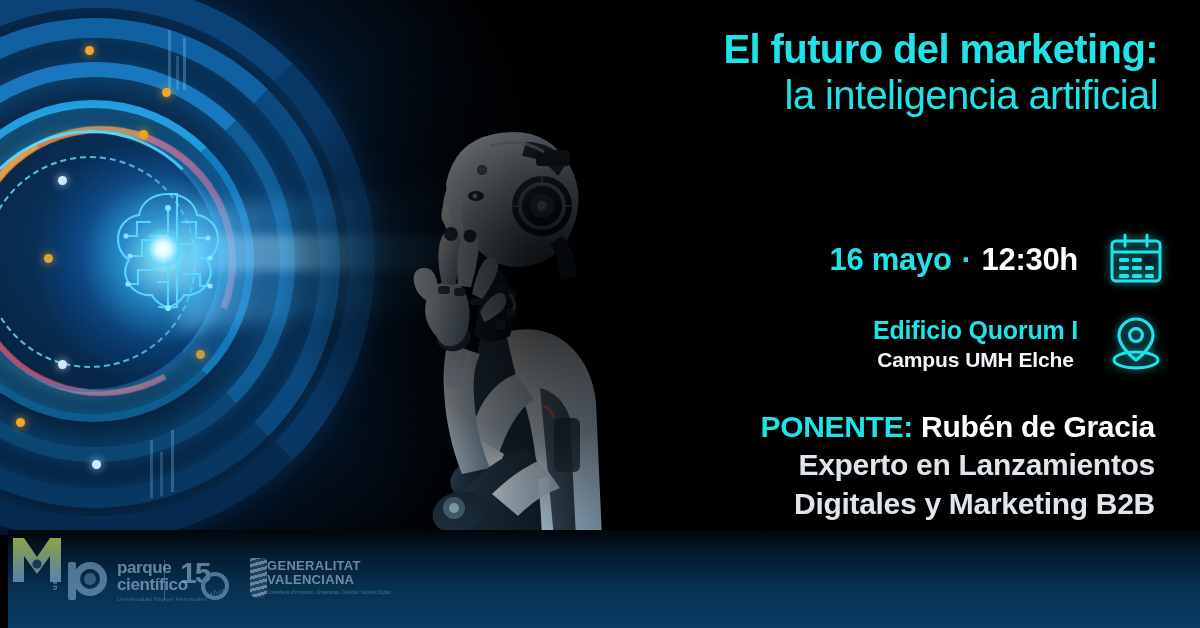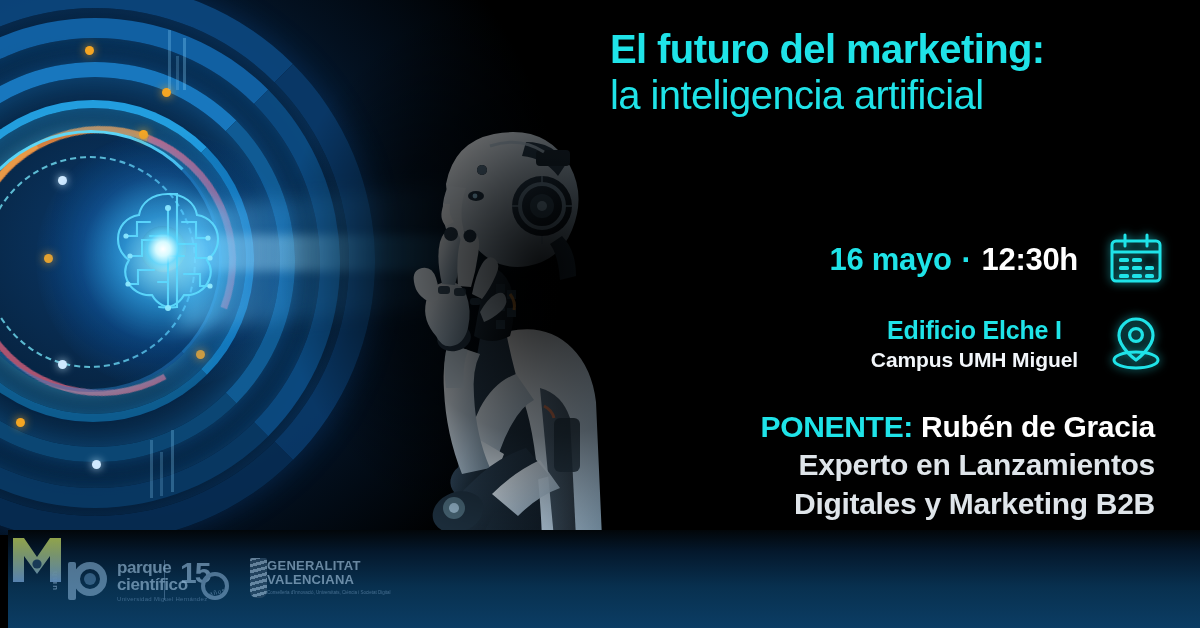--- a/index.html
+++ b/index.html
@@ -64,21 +64,21 @@
 
   
   .pixcol { position:absolute; width:3px; background:rgba(140,215,255,.55); }
 
   
   #robot { position:absolute; left:330px; top:88px; width:300px; height:450px; }
 
   
   #panel { position:absolute; left:600px; top:0; width:600px; height:535px; }
 
-  #headline { position:absolute; right:42px; top:26px; width:548px; 
+  #headline { position:absolute; right:42px; top:26px; width:548px; text-align:right;
               color:#1fe3e8; line-height:1.16; letter-spacing:-.6px; }
   #headline .l1 { font-weight:700; font-size:40px; display:block; }
   #headline .l2, #headline .l3 { font-weight:400; font-size:40px; display:block; }
 
   .info-row { position:absolute; display:flex; align-items:center; justify-content:flex-end; gap:26px; }
   .info-text { text-align:center; }
 
   #date-row { right:32px; top:228px; width:520px; }
   #date-row .main { font-size:31px; font-weight:700; letter-spacing:-.3px; white-space:nowrap; }
   #date-row .day { color:#1fe3e8; }
@@ -329,22 +329,22 @@
             <rect x="12" y="43" width="10" height="4" rx="1.6"></rect>
             <rect x="25" y="43" width="10" height="4" rx="1.6"></rect>
             <rect x="38" y="43" width="9" height="4" rx="1.6"></rect>
           </g>
         </svg>
       </div>
     </div>
 
     <div id="place-row" class="info-row">
       <div class="info-text">
-        <div class="venue">Edificio Elche I</div>
-        <div class="campus">Campus UMH Miguel</div>
+        <div class="venue">Edificio Quorum I</div>
+        <div class="campus">Campus UMH Elche</div>
       </div>
       <div class="icon-box">
         <svg class="glow-ico" width="56" height="58" viewBox="0 0 56 58" fill="none">
           <path d="M28 4c-9.4 0-17 7.4-17 16.6 0 12 17 24.4 17 24.4s17-12.4 17-24.4C45 11.4 37.4 4 28 4z" stroke="#1fe3e8" stroke-width="3.2" stroke-linejoin="round"></path>
           <circle cx="28" cy="20" r="6.4" stroke="#1fe3e8" stroke-width="3.2"></circle>
           <ellipse cx="28" cy="45" rx="22" ry="8" stroke="#1fe3e8" stroke-width="3"></ellipse>
         </svg>
       </div>
     </div>
 

